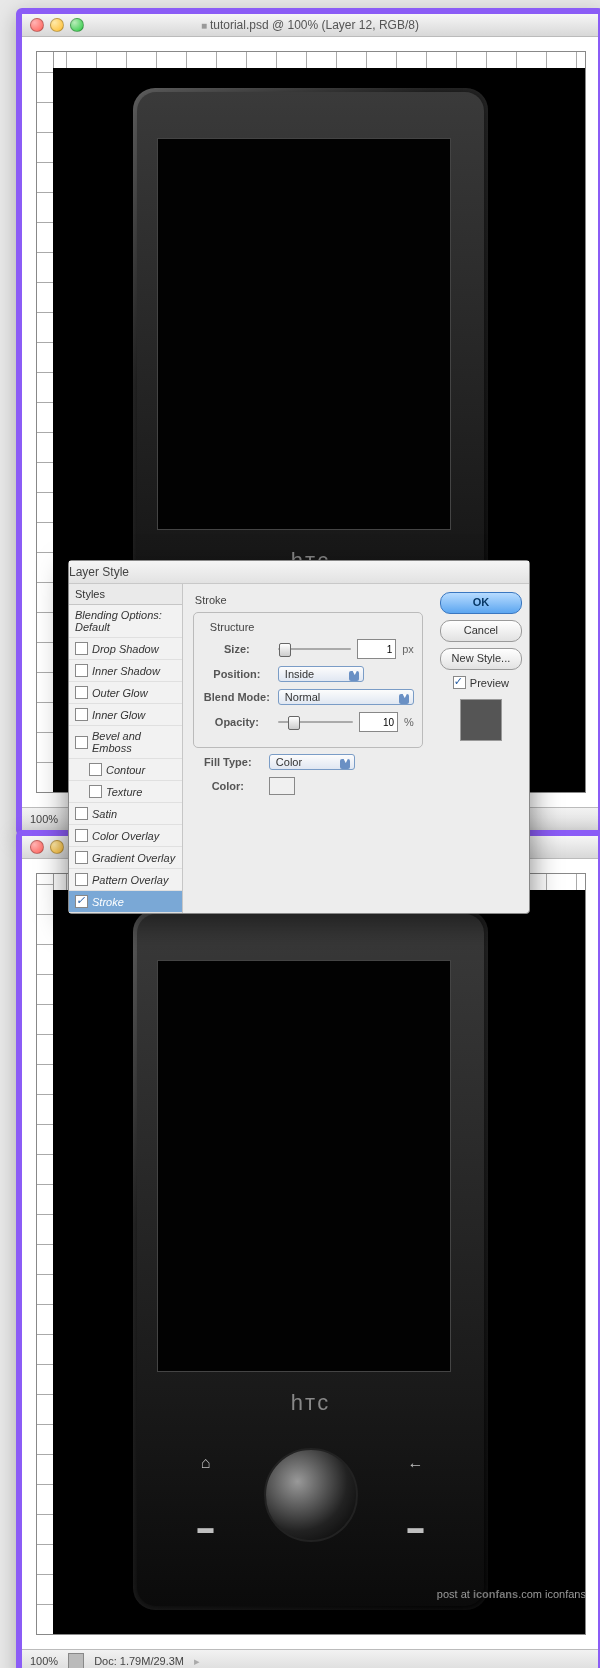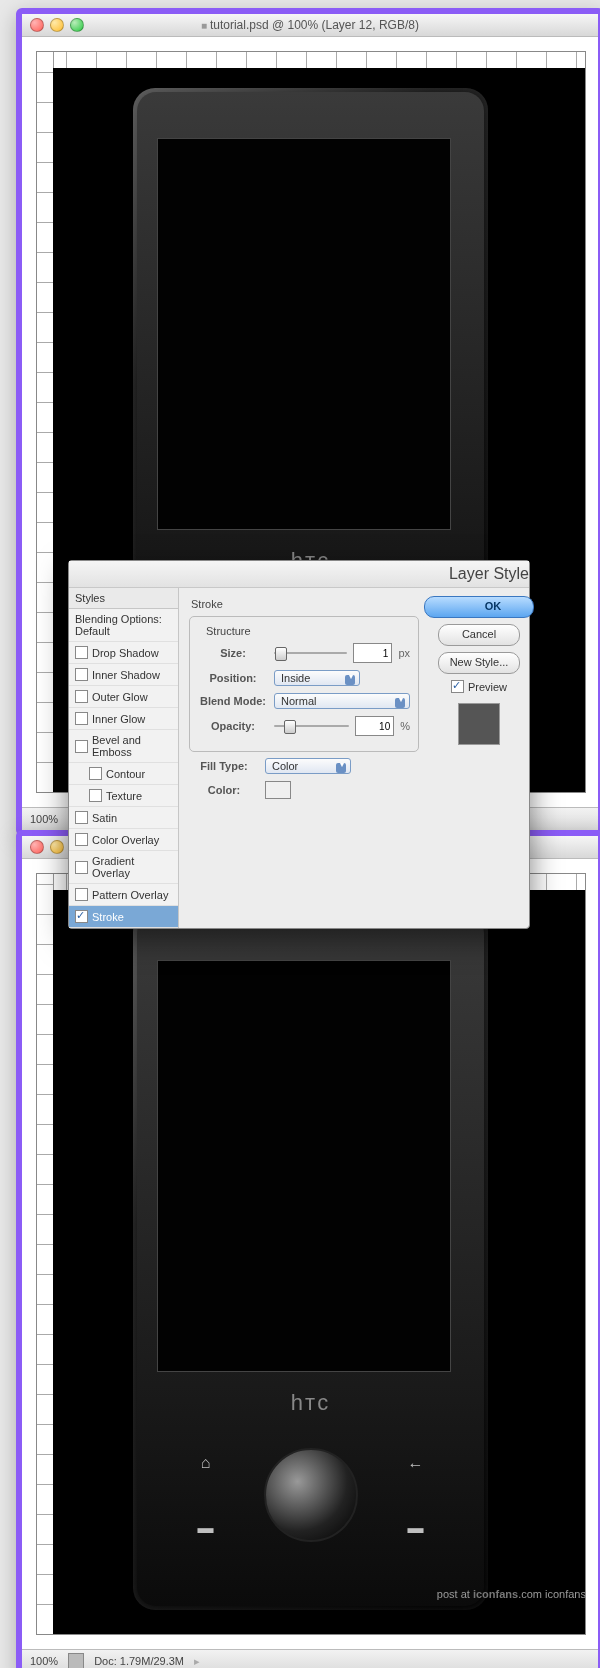--- a/index.html
+++ b/index.html
@@ -154,22 +154,22 @@
   left: 68px;
   top: 560px;
   width: 460px;
   background: #ededed;
   border: 1px solid #888;
   border-radius: 4px;
   box-shadow: 0 10px 30px rgba(0,0,0,0.5);
   z-index: 50;
 }
 .dialog-title {
-  text-align: right;
-  font-size: 16px;
+  text-align: left;
+  font-size: 12px;
   padding: 4px 0;
   color: #444;
   border-bottom: 1px solid #c8c8c8;
   background: linear-gradient(#f5f5f5, #e2e2e2);
 }
 .dialog-body {
   display: flex;
   min-height: 280px;
 }
 .styles-panel {
@@ -183,20 +183,21 @@
   padding: 4px 6px;
   border-bottom: 1px solid #c6c6c6;
   background: #eaeaea;
 }
 .style-item {
   padding: 4px 6px;
   border-bottom: 1px solid #e0e0e0;
   display: flex;
   align-items: center;
   gap: 4px;
+  font-style: italic;
 }
 .style-item.indent { padding-left: 20px; }
 .style-item.selected { background: #7aa8d6; color: #fff; }
 .cb {
   width: 11px; height: 11px;
   border: 1px solid #888;
   background: #fff;
   display: inline-block;
   flex-shrink: 0;
   position: relative;
@@ -320,21 +321,20 @@
   font-size: 11px;
   color: #333;
   text-align: center;
   line-height: 18px;
 }
 .aqua-btn.primary {
   background: linear-gradient(#b8dcff, #5ca6f0);
   border: 1px solid #3a77c0;
   color: #083866;
   font-weight: bold;
-  padding-left: 28px;
 }
 .preview-cb {
   display: flex; align-items: center; gap: 4px;
   font-size: 11px;
 }
 .preview-swatch {
   width: 40px; height: 40px;
   border: 1px solid #999;
   background: #555;
   margin-top: 4px;

